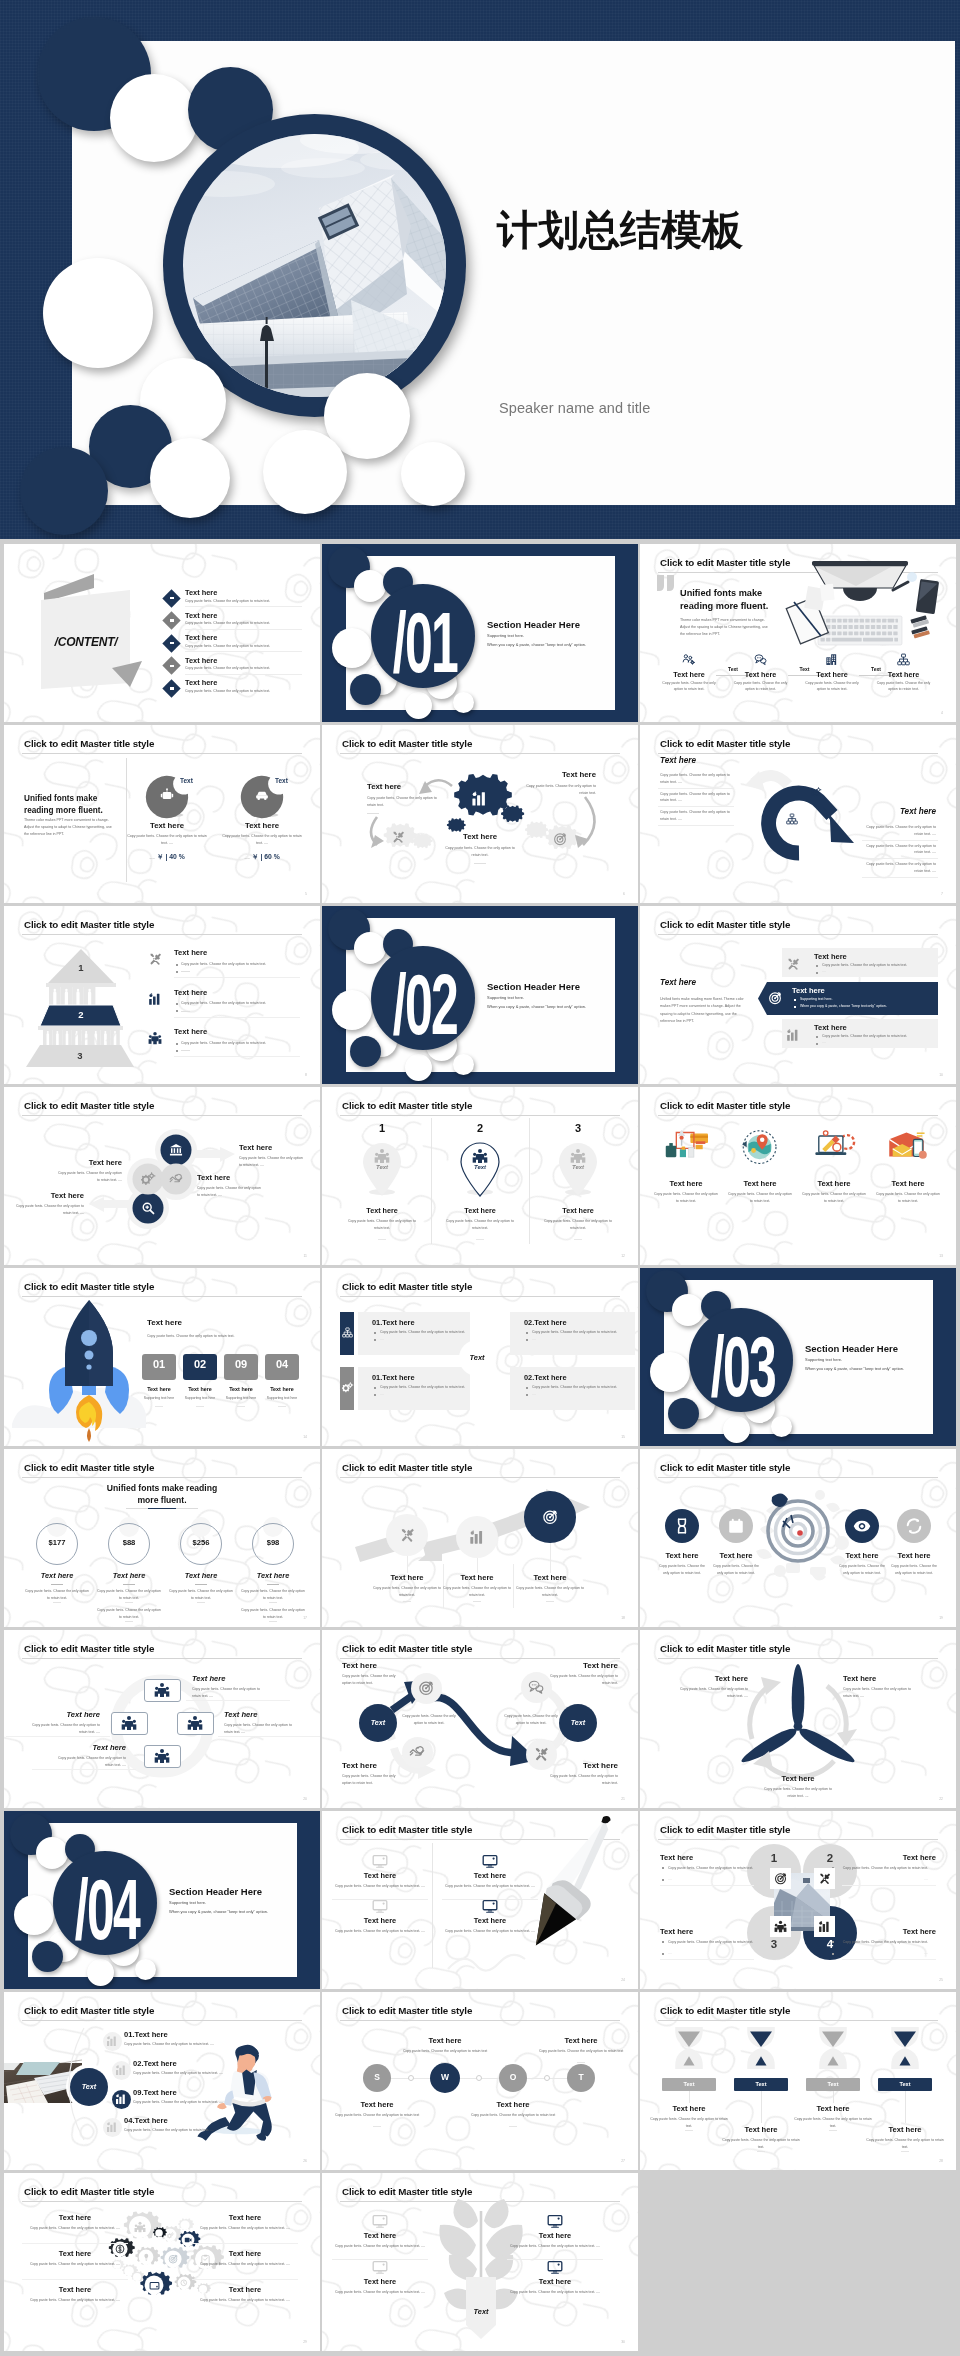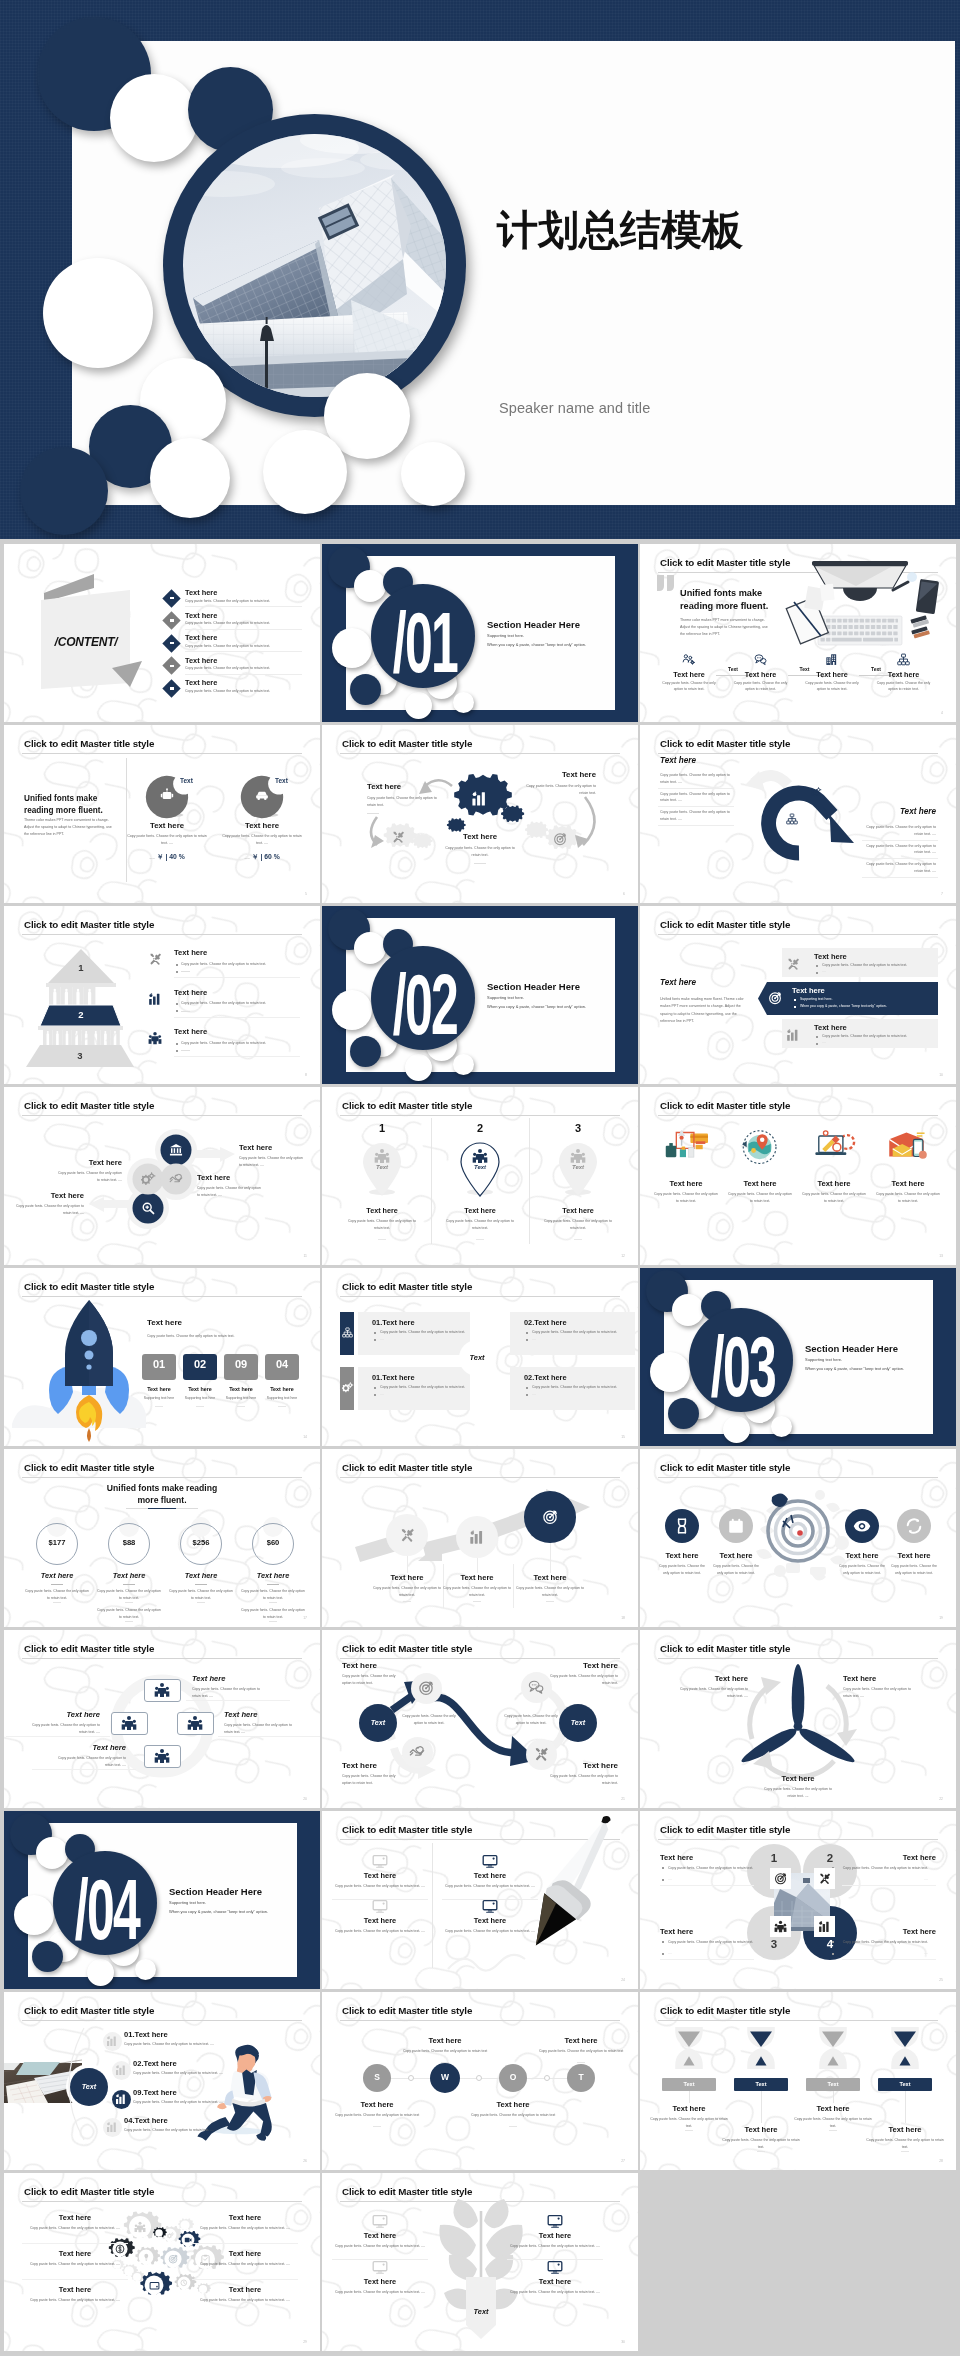--- a/index.html
+++ b/index.html
@@ -1087,21 +1087,21 @@
   <div style="position:absolute;left:121px;top:172px;width:8px;height:1px;background:#e4e4e4;"></div>
   <div style="position:absolute;left:187px;top:68px;width:20px;height:20px;background:#f6f6f6;border-radius:50%;"></div>
   <div style="position:absolute;left:176px;top:74px;width:42px;height:42px;border:1px solid #9aa6b4;border-radius:50%;"></div>
   <div class="t" style="left:176px;top:89px;width:42px;text-align:center;font-size:7.6px;">$256</div>
   <div class="t" style="left:163px;top:122px;width:68px;text-align:center;font-size:7.4px;font-style:italic;">Text here</div>
   <div style="position:absolute;left:191px;top:135px;width:12px;height:1.4px;background:#b9b9b9;"></div>
   <div class="p" style="left:164px;top:139px;width:66px;text-align:center;font-size:3.5px;line-height:1.9;">Copy paste fonts. Choose the only option to retain text.</div>
   <div style="position:absolute;left:193px;top:153px;width:8px;height:1px;background:#e4e4e4;"></div>
   <div style="position:absolute;left:259px;top:68px;width:20px;height:20px;background:#f6f6f6;border-radius:50%;"></div>
   <div style="position:absolute;left:248px;top:74px;width:42px;height:42px;border:1px solid #9aa6b4;border-radius:50%;"></div>
-  <div class="t" style="left:248px;top:89px;width:42px;text-align:center;font-size:7.6px;">$60</div>
+  <div class="t" style="left:248px;top:89px;width:42px;text-align:center;font-size:7.6px;">$98</div>
   <div class="t" style="left:235px;top:122px;width:68px;text-align:center;font-size:7.4px;font-style:italic;">Text here</div>
   <div style="position:absolute;left:263px;top:135px;width:12px;height:1.4px;background:#b9b9b9;"></div>
   <div class="p" style="left:236px;top:139px;width:66px;text-align:center;font-size:3.5px;line-height:1.9;">Copy paste fonts. Choose the only option to retain text.</div>
   <div style="position:absolute;left:265px;top:153px;width:8px;height:1px;background:#e4e4e4;"></div>
   <div class="p" style="left:236px;top:158px;width:66px;text-align:center;font-size:3.5px;line-height:1.9;">Copy paste fonts. Choose the only option to retain text.</div>
   <div style="position:absolute;left:265px;top:172px;width:8px;height:1px;background:#e4e4e4;"></div>
   <div class="pg">17</div>
 </div>
 <div class="card">
   <svg class="wmk" viewBox="0 0 316 178">

